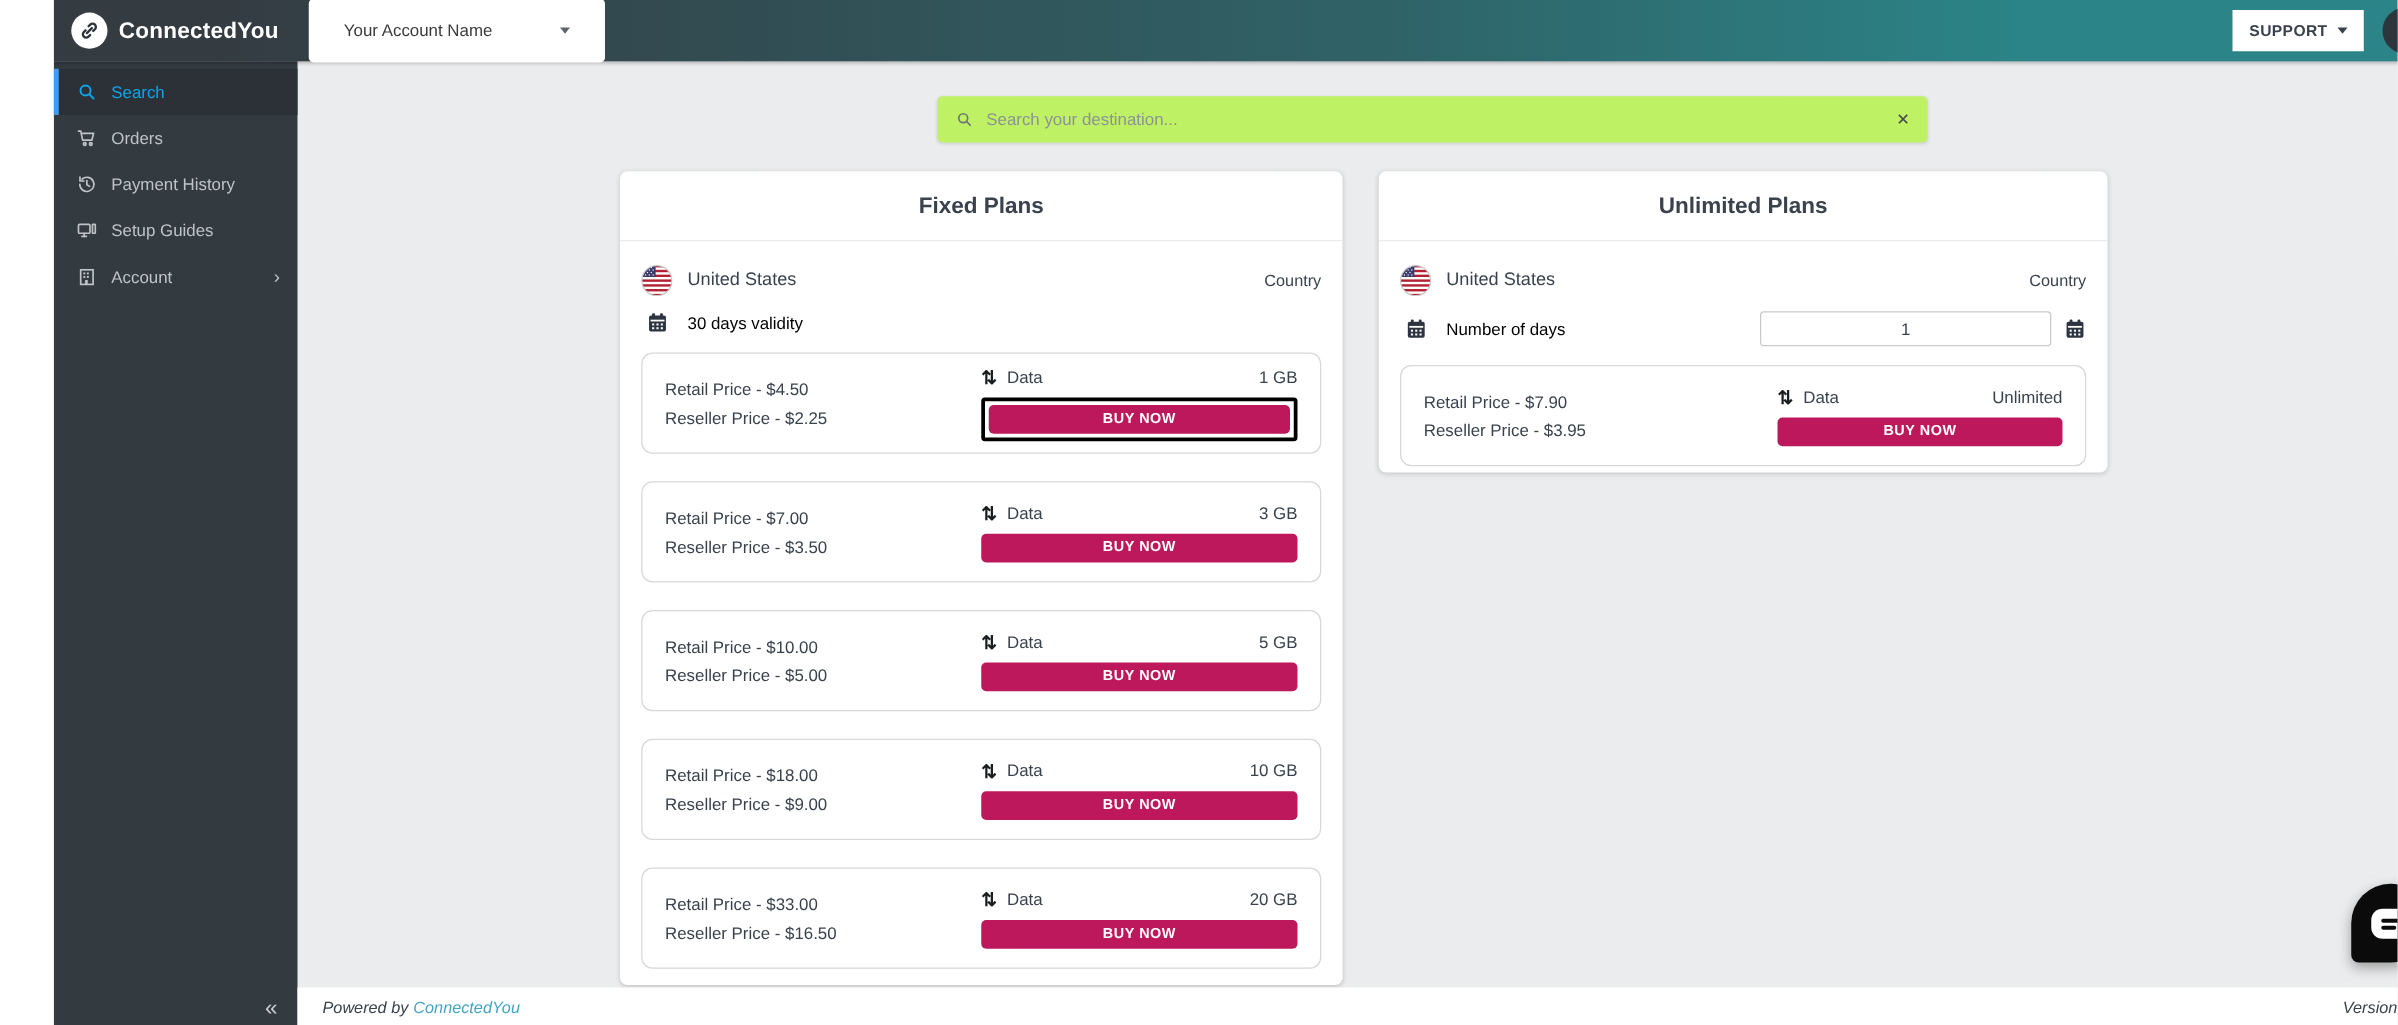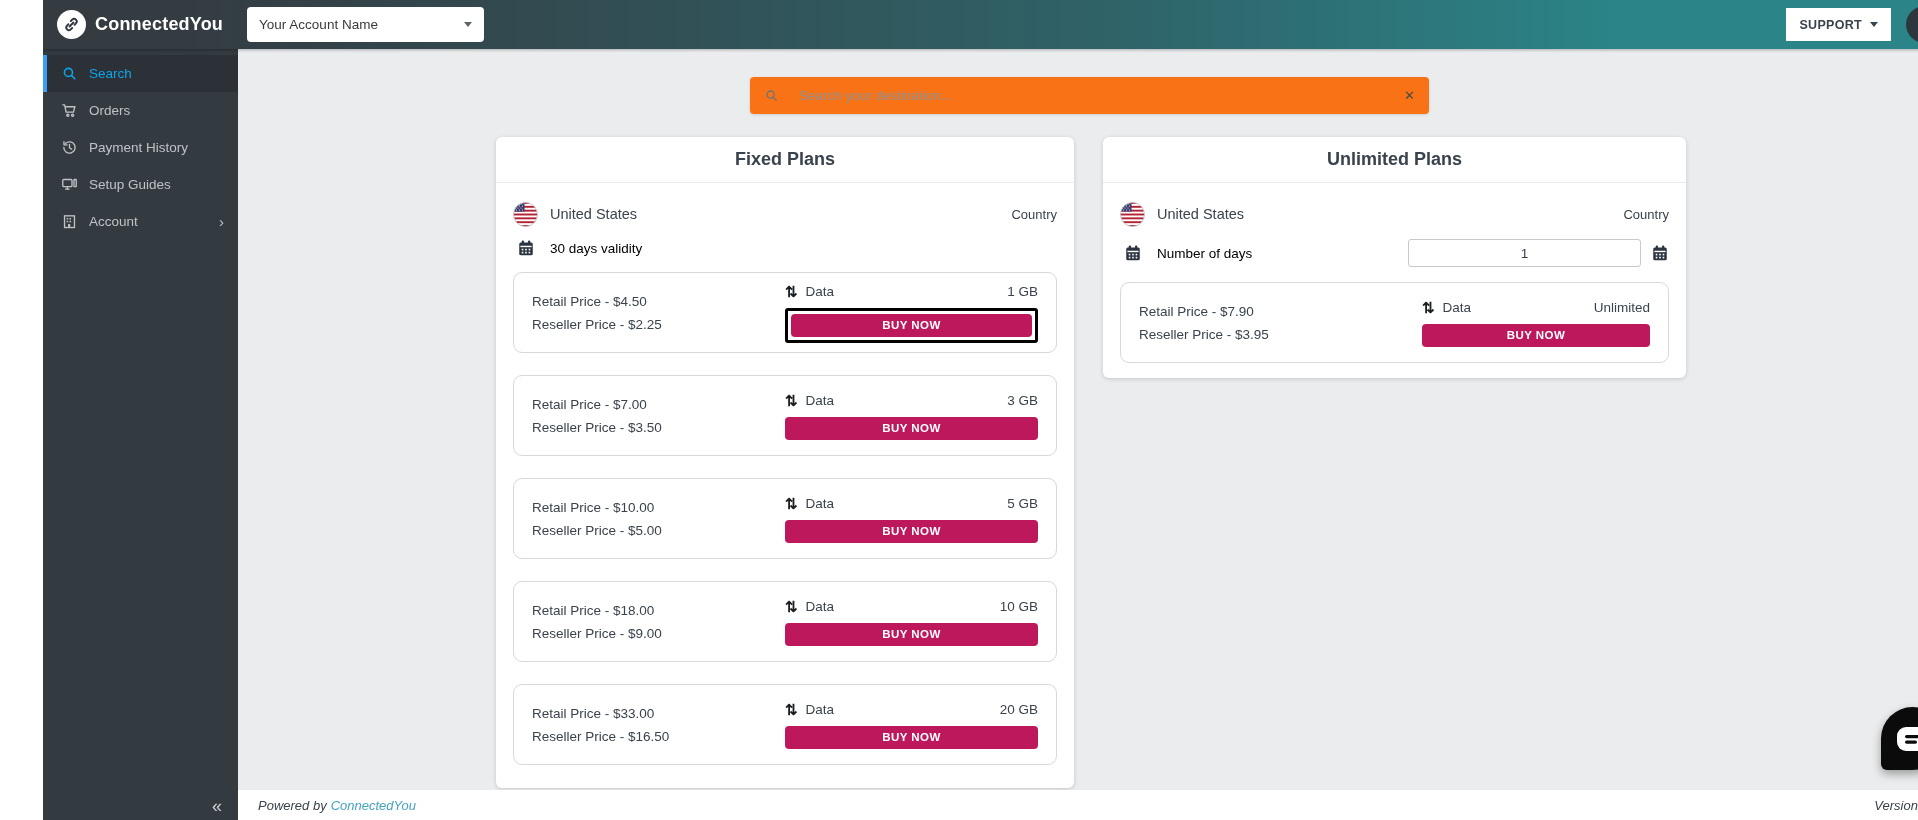--- a/index.html
+++ b/index.html
@@ -8,23 +8,23 @@
 
   
   .topbar { position:absolute; left:0; top:0; right:0; height:49px;
     background:linear-gradient(90deg,#343b41 6%, #2f6267 55%, #2b8487 82%);
     display:flex; align-items:center; padding:0 14px; z-index:30;
     box-shadow:0 1px 3px rgba(0,0,0,.28); }
   .brand { display:flex; align-items:center; gap:9px; }
   .brand-circle { width:29px; height:29px; border-radius:50%; background:#fff;
     display:flex; align-items:center; justify-content:center; }
   .brand-name { color:#fff; font-size:18px; font-weight:600; letter-spacing:.2px; }
-  .account-select { margin-left:24px; width:237px; height:35px; background:#fff;
+  .account-select { margin-left:24px; width:237px; height:51px; background:#fff;
     border-radius:4px; display:flex; align-items:center; justify-content:space-between;
-    padding:0 12px; font-size:13.5px; color:#3a3a3a; cursor:pointer; }
+    padding:0 28px; font-size:13.5px; color:#3a3a3a; cursor:pointer; }
   .caret-down { width:0; height:0; border-left:4.5px solid transparent;
     border-right:4.5px solid transparent; border-top:5px solid #5d646b; }
   .tb-spacer { flex:1; }
   .support-btn { height:33px; background:#fff; border:none; border-radius:0;
     padding:0 13px; display:flex; align-items:center; gap:8px; font-weight:700;
     font-size:12.5px; color:#39424d; letter-spacing:.3px; cursor:pointer;
     font-family:inherit; }
   .support-btn .caret-down { border-top-color:#39424d; }
   .avatar { width:37px; height:37px; border-radius:50%; background:#2e363d;
     margin-left:15px; margin-right:4px; display:flex; align-items:center;
@@ -38,34 +38,34 @@
     padding:0 14px; color:#bfc3c7; font-size:13.5px; cursor:pointer;
     border-left:4px solid transparent; }
   .nav-item.active { background:#2b3137; border-left-color:#3d9df6; color:#0ea5e9; }
   .nav-item svg { flex:0 0 auto; }
   .nav-chevron { margin-left:auto; font-size:15px; color:#bfc3c7; line-height:1; }
   .collapse-btn { position:absolute; bottom:3px; right:16px; color:#cdd0d3;
     font-size:18px; cursor:pointer; }
 
   
   .main { position:absolute; left:195px; top:49px; right:13px; bottom:0; background:#ebeced; }
-  .search-box { position:absolute; left:512px; top:28px; width:679px; height:37px;
-    background:#f97316; border-radius:4px; box-shadow:0 1px 3px rgba(0,0,0,.13);
-    display:flex; align-items:center; padding:0 14px; gap:20px; }
+  .search-box { position:absolute; left:512px; top:28px; width:792px; height:37px;
+    background:#bef264; border-radius:4px; box-shadow:0 1px 3px rgba(0,0,0,.13);
+    display:flex; align-items:center; padding:0 14px; gap:10px; }
   .search-box input { flex:1; border:none; outline:none; font-size:13.5px;
     color:#39424d; font-family:inherit; background:transparent; }
   .search-box input::placeholder { color:#8d9297; }
   .close-x { color:#4a4a4a; font-size:13px; cursor:pointer; }
 
   
   .card { position:absolute; background:#fff; border-radius:6px;
     box-shadow:0 1px 4px rgba(0,0,0,.16); overflow:hidden; }
   .card.fixed { left:258px; top:88px; width:578px; height:651px; }
   .card.unlimited { left:865px; top:88px; width:583px; height:241px; }
-  .card-header { height:46px; display:flex; align-items:center; justify-content:center;
+  .card-header { height:56px; display:flex; align-items:center; justify-content:center;
     font-size:18px; font-weight:700; color:#39424d; border-bottom:1px solid #ebebeb; }
   .country-row { margin:16px 17px 0; height:30px; display:flex; align-items:center; }
   .country-name { margin-left:12px; font-size:14.5px; color:#39424d; }
   .country-label { margin-left:auto; font-size:13px; color:#39424d; }
   .icon-row { margin:10px 17px 0; display:flex; align-items:center; }
   .icon-cell { width:25px; display:flex; justify-content:center; }
   .icon-row-label { margin-left:12px; font-size:13.5px; color:#000000; }
   .days-input { margin-left:auto; width:233px; height:28px; border:1px solid #c9c9c9;
     border-radius:3px; text-align:center; font-size:13.5px; color:#39424d;
     font-family:inherit; outline:none; }

